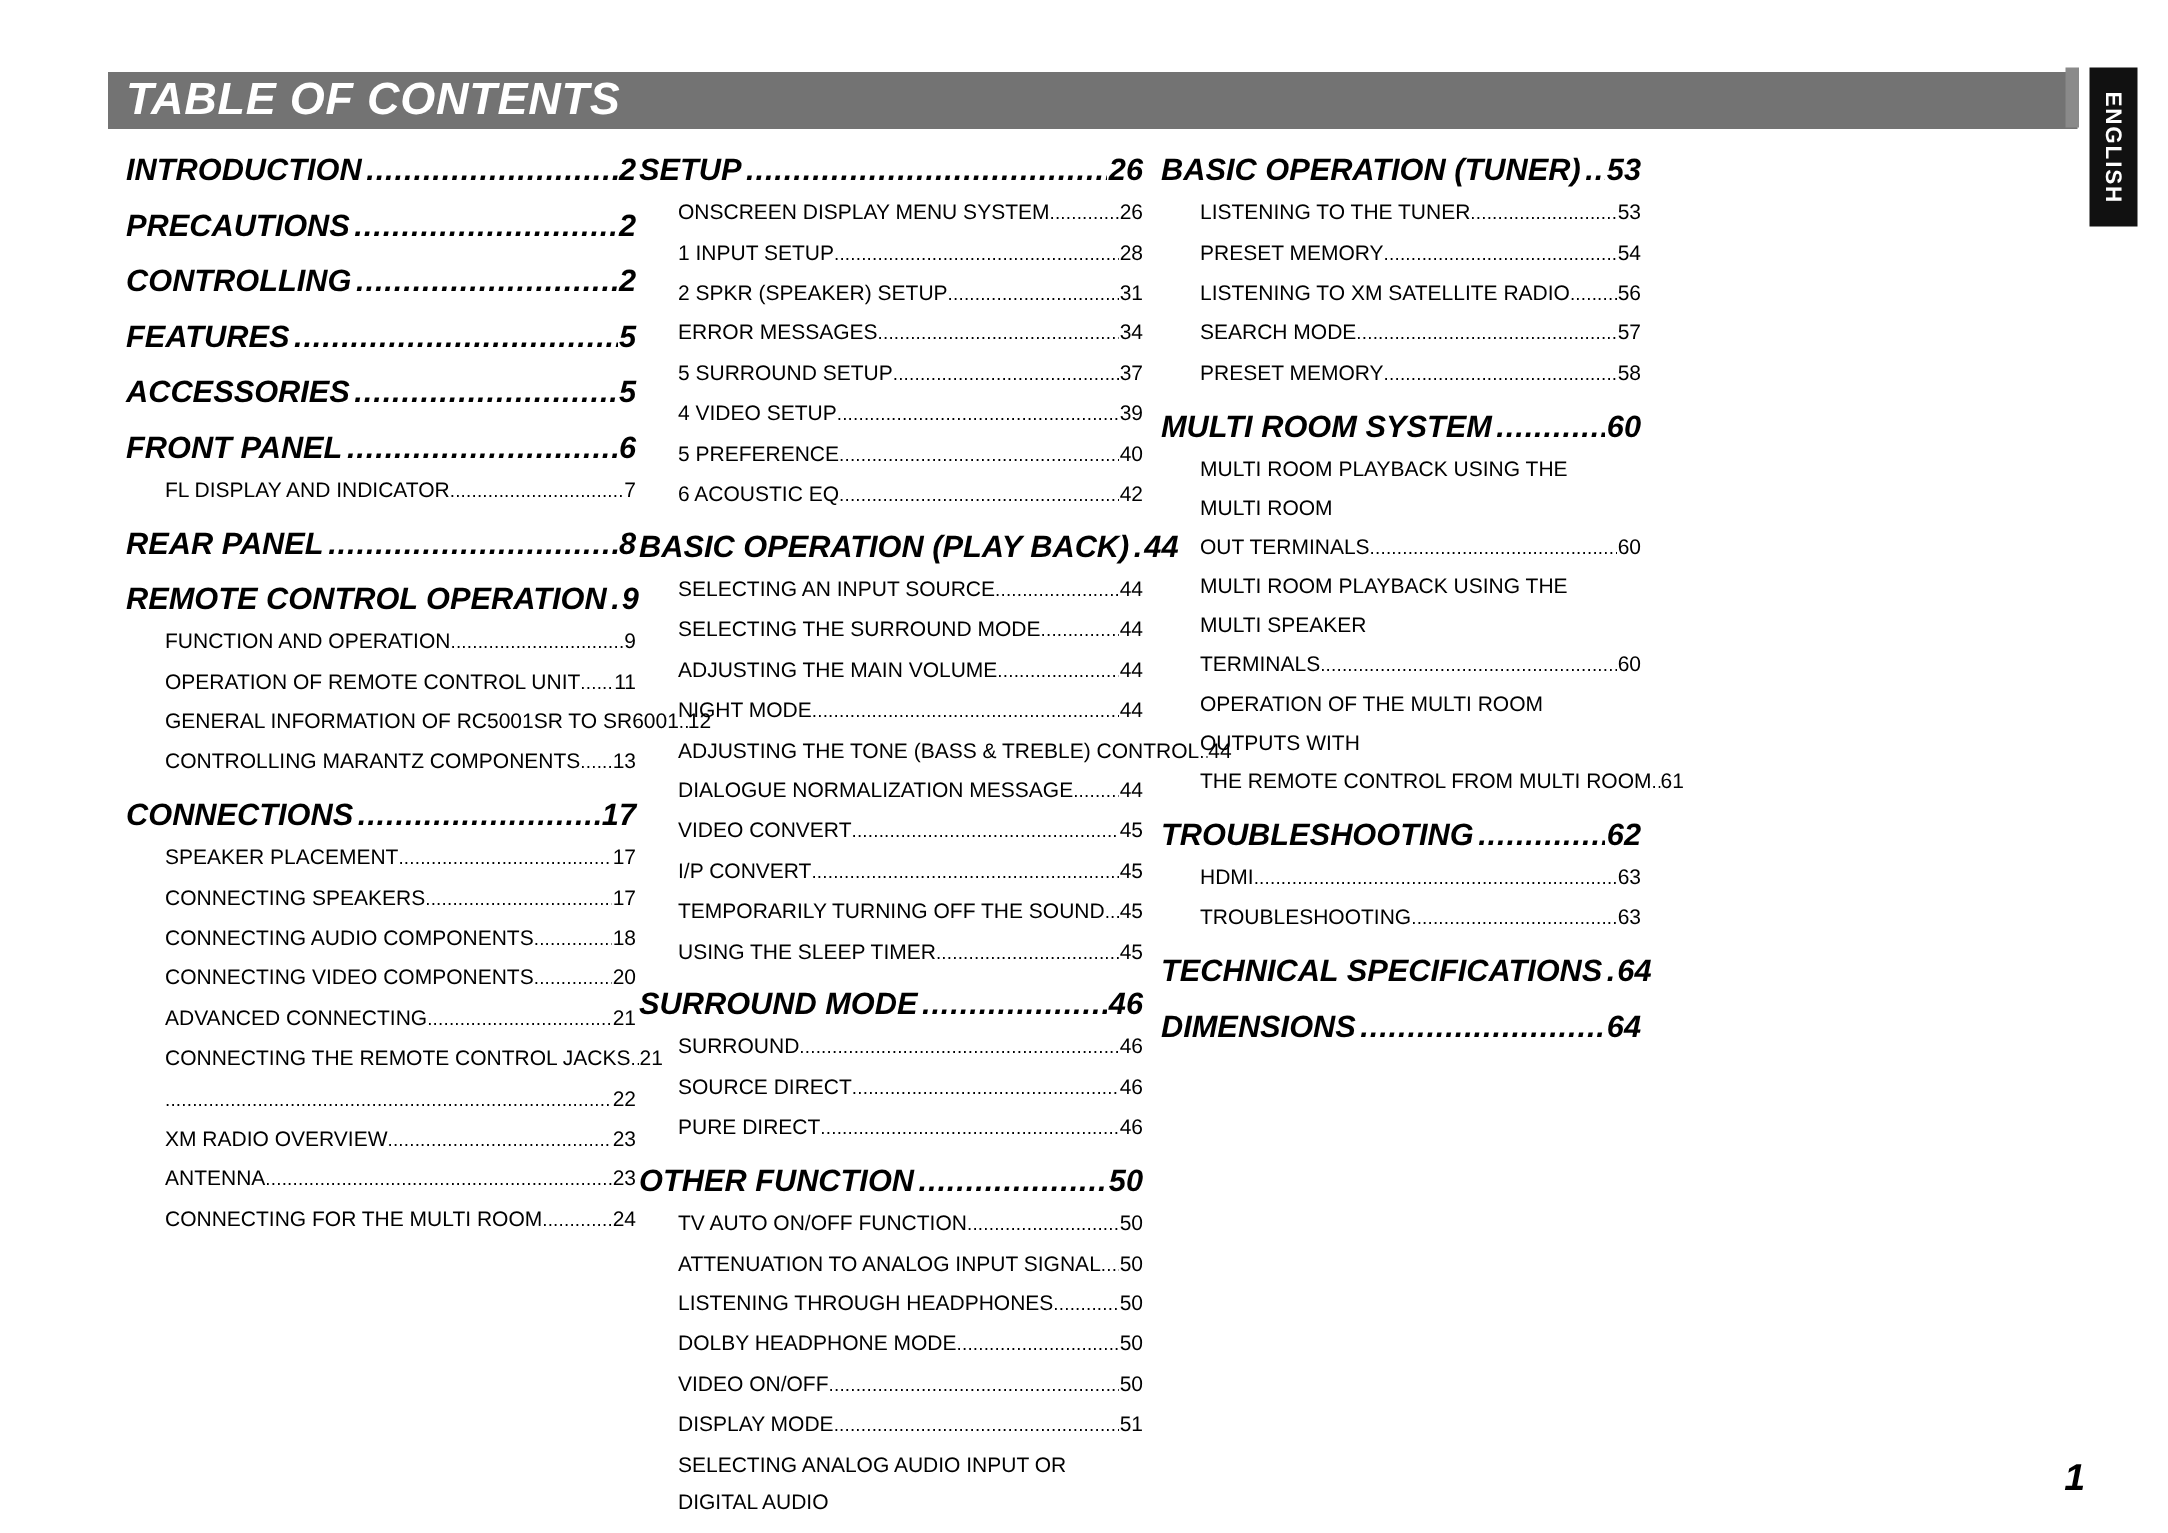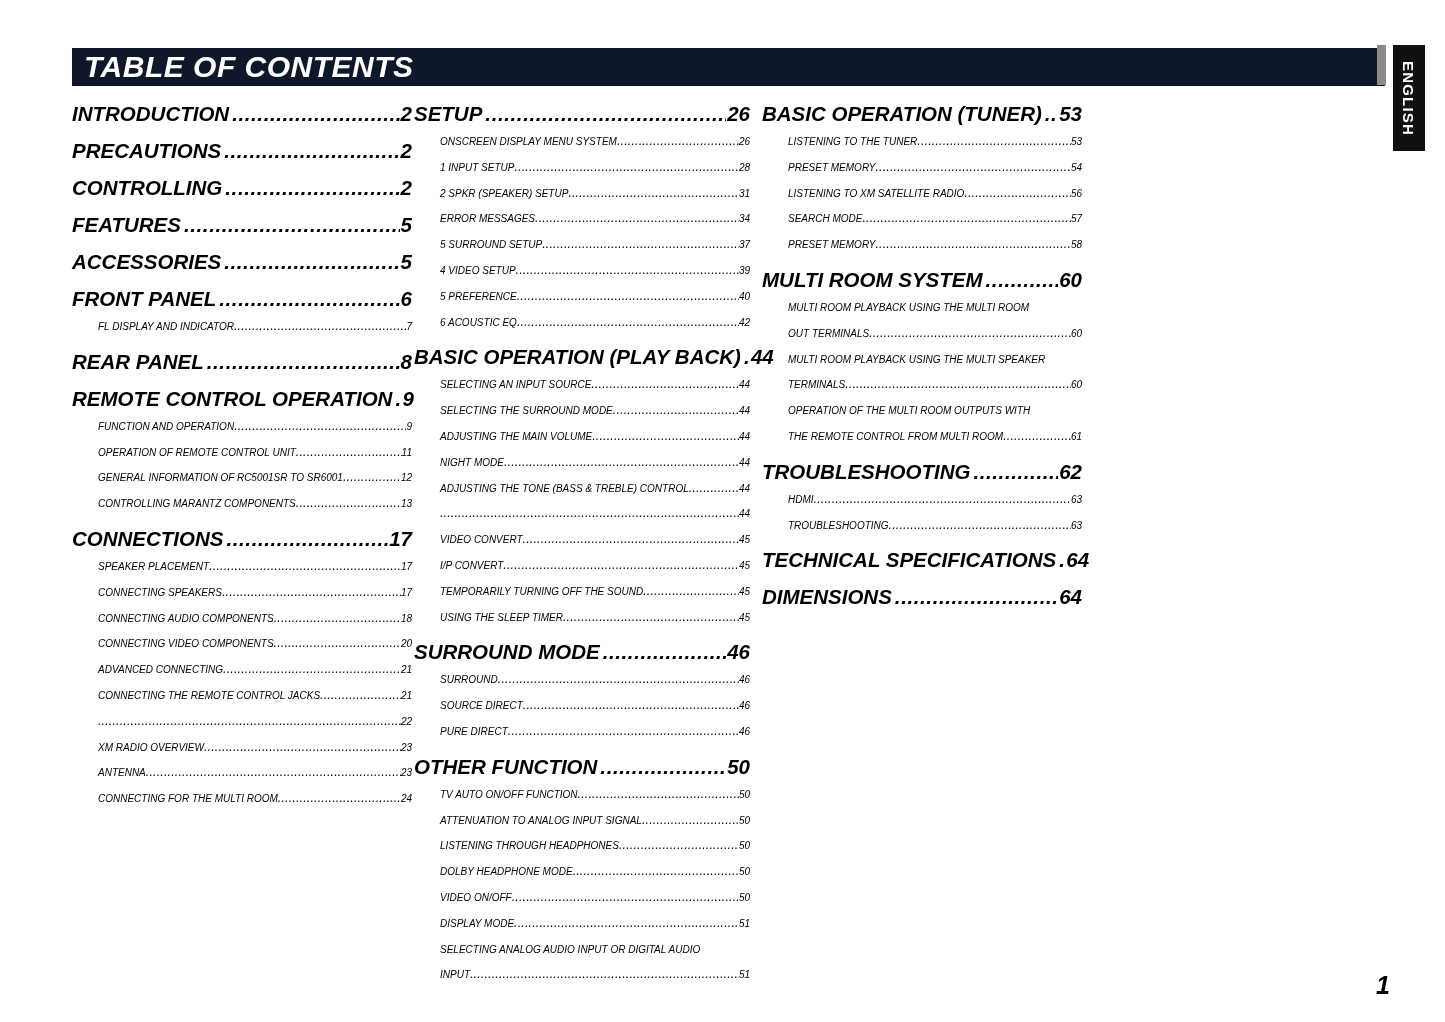--- a/index.html
+++ b/index.html
@@ -13,21 +13,21 @@
     font-family: "Liberation Sans", sans-serif;
     color: #000000;
     overflow: hidden;
   }
 
   
   #header-band {
     position: absolute;
     left: 72px; top: 48px;
     width: 1313px; height: 38px;
-    background: #0f172a;
+    background: #737373;
     display: flex; align-items: center;
   }
   #header-title {
     color: #ffffff;
     font-style: italic;
     font-weight: bold;
     font-size: 30px;
     letter-spacing: 0.5px;
     padding-left: 12px;
     line-height: 1;
@@ -68,21 +68,21 @@
 
   
   #columns {
     position: absolute;
     left: 72px; top: 92px;
     width: 1313px;
     display: flex;
     align-items: flex-start;
   }
   .toc-column { width: 337px; margin-right: 0; }
-  .toc-column.col1 { width: 340px; }
+  .toc-column.col1 { width: 340px; margin-left: 12px; }
   .toc-column.col2 { width: 336px; margin-left: 2px; }
   .toc-column.col3 { width: 320px; margin-left: 12px; }
 
   
   .entry {
     display: flex;
     align-items: baseline;
     width: 100%;
   }
   .entry .lbl { white-space: nowrap; }
@@ -104,24 +104,23 @@
   }
   .entry.major .lbl { padding-right: 3px; }
   .entry.major .leader::before {
     content: "......................................................................................................";
     letter-spacing: 0.6px;
   }
   .entry.major .pg { padding-left: 1px; }
 
   
   .entry.sub {
-    font-size: 10px;
+    font-size: 14px;
     line-height: 25.8px;
     padding-left: 26px;
-    font-style: italic;
   }
   .entry.sub .leader::before {
     content: "..........................................................................................................................";
     letter-spacing: 0.15px;
     font-size: 12.5px;
   }
   .entry.sub .pg { padding-left: 0px; }
 
   
   .entry.sub.nowrap-first .leader::before { content: ""; }
@@ -332,20 +331,21 @@
         <span class="lbl">NIGHT MODE</span>
         <span class="leader"></span>
         <span class="pg">44</span>
       </div>
       <div class="entry sub">
         <span class="lbl">ADJUSTING THE TONE (BASS &amp; TREBLE) CONTROL</span>
         <span class="leader"></span>
         <span class="pg">44</span>
       </div>
       <div class="entry sub">
+        <span class="lbl">DIALOGUE NORMALIZATION MESSAGE</span>
         <span class="leader"></span>
         <span class="pg">44</span>
       </div>
       <div class="entry sub">
         <span class="lbl">VIDEO CONVERT</span>
         <span class="leader"></span>
         <span class="pg">45</span>
       </div>
       <div class="entry sub">
         <span class="lbl">I/P CONVERT</span>

